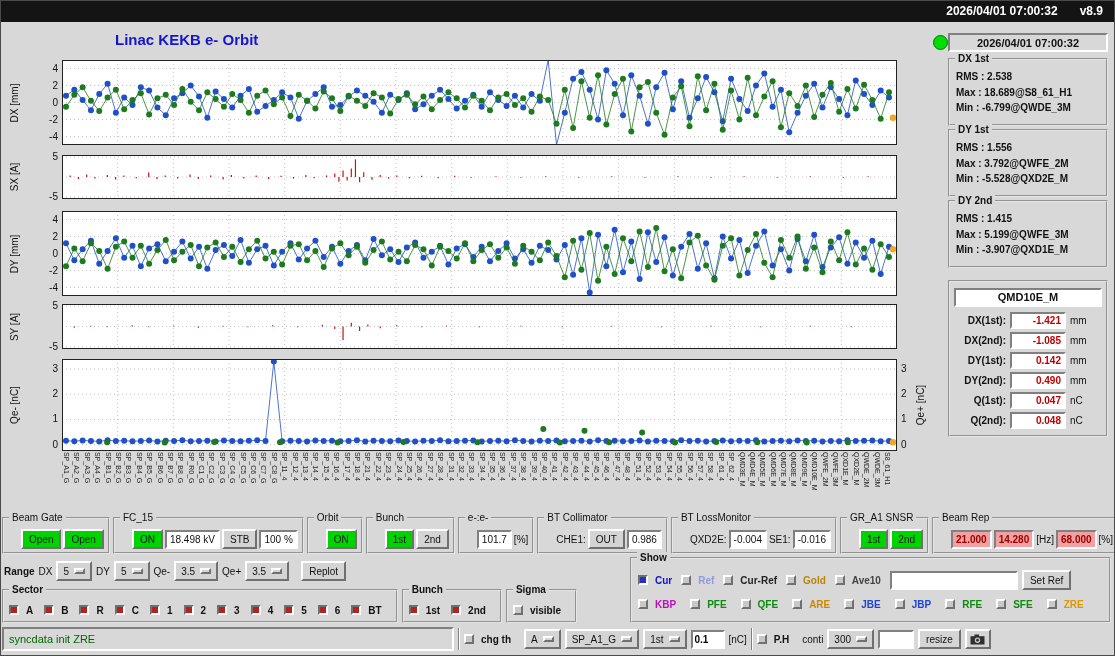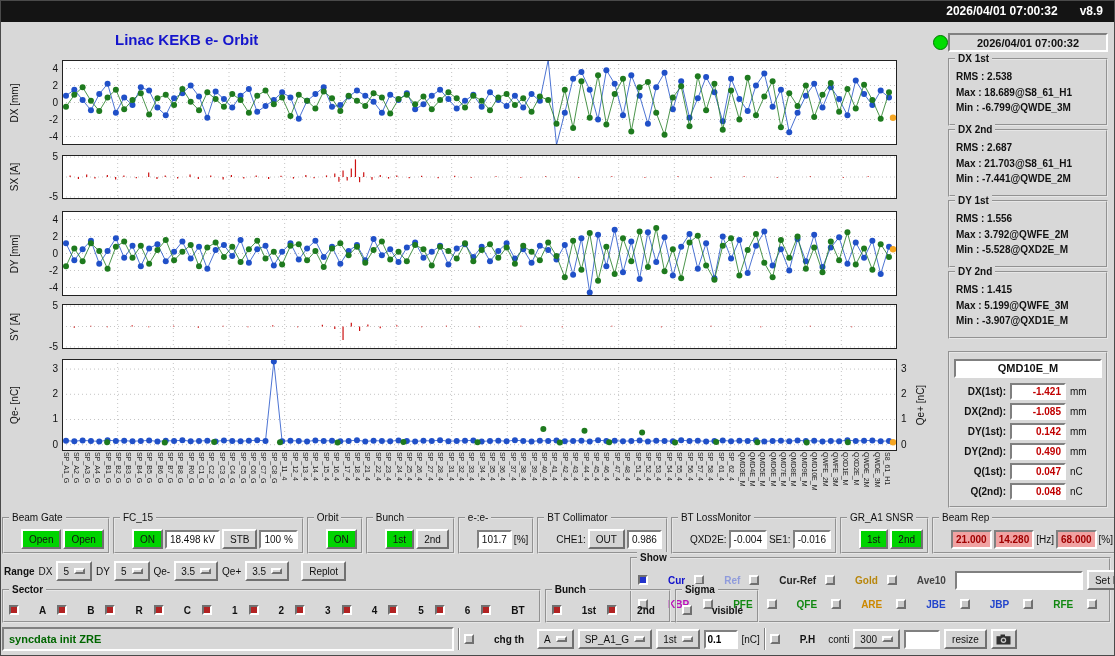--- a/index.html
+++ b/index.html
@@ -63,29 +63,29 @@
   .grp{position:relative;border:2px groove #e6e6e6;height:37px;padding:10px 4px 2px 17px}
   .grp .glabel{font-weight:normal}
   .grow{display:flex;align-items:center;gap:2px;height:20px}
   .row2{position:absolute;top:50px;left:4px;display:flex;align-items:center;gap:4px}
   .row3{position:absolute;top:78px;left:2px;display:flex;gap:4px}
   .grp3{position:relative;border:2px groove #e6e6e6;height:34px;padding:9px 5px 2px 5px}
   .show-grp{position:absolute;top:46px;left:630px;width:481px;height:66px;border:2px groove #e6e6e6;
             padding:9px 4px 2px 6px}
   .srow{display:flex;align-items:center;height:24px}
   .tgroup{display:inline-flex;align-items:center}
-  .toggle{display:inline-flex;align-items:center;gap:20px;margin-right:9px;cursor:default}
+  .toggle{display:inline-flex;align-items:center;gap:7px;margin-right:9px;cursor:default}
   #show-row2 .toggle{margin-right:14px}
   .cbox{width:10px;height:10px;border:2px solid;border-color:#ffffff #707070 #707070 #ffffff;background:#c8c8c8;flex:none}
   .cbox.on{border-color:#707070 #ffffff #ffffff #707070}
   .toggle .lab{font-size:10px;font-weight:bold;white-space:nowrap}
 
   .sbar{position:absolute;top:114px;left:2px;width:1111px;height:28px;display:flex;align-items:center;gap:4px}
   .msg{width:452px;height:24px;border:2px solid;border-color:#808080 #fff #fff #808080;background:#d8d8d8;
-       color:#006600;font-weight:bold;font-size:11px;line-height:20px;padding-left:5px;flex:none}
+       color:#006600;font-weight:normal;font-size:11px;line-height:20px;padding-left:5px;flex:none}
   .vsep{width:2px;height:22px;border-left:1px solid #808080;border-right:1px solid #ffffff;flex:none}
   .cambtn{display:inline-flex;align-items:center;justify-content:center;width:26px;padding:0}
 </style>
 </head>
 <body>
 
 <div class="topbar">
   <span>2026/04/01 07:00:32</span>
   <span>v8.9</span>
 </div>
@@ -937,26 +937,20 @@
 <div class="sidebar">
   <div class="tsbox">2026/04/01 07:00:32</div>
 
   <div class="statgrp">
     <span class="glabel">DX 1st</span>
     <div class="statline">RMS : 2.538</div>
     <div class="statline">Max : 18.689@S8_61_H1</div>
     <div class="statline">Min : -6.799@QWDE_3M</div>
   </div>
   <div class="statgrp">
-    <span class="glabel">DX 2nd</span>
-    <div class="statline">RMS : 2.687</div>
-    <div class="statline">Max : 21.703@S8_61_H1</div>
-    <div class="statline">Min : -7.441@QWDE_2M</div>
-  </div>
-  <div class="statgrp">
     <span class="glabel">DY 1st</span>
     <div class="statline">RMS : 1.556</div>
     <div class="statline">Max : 3.792@QWFE_2M</div>
     <div class="statline">Min : -5.528@QXD2E_M</div>
   </div>
   <div class="statgrp">
     <span class="glabel">DY 2nd</span>
     <div class="statline">RMS : 1.415</div>
     <div class="statline">Max : 5.199@QWFE_3M</div>
     <div class="statline">Min : -3.907@QXD1E_M</div>

